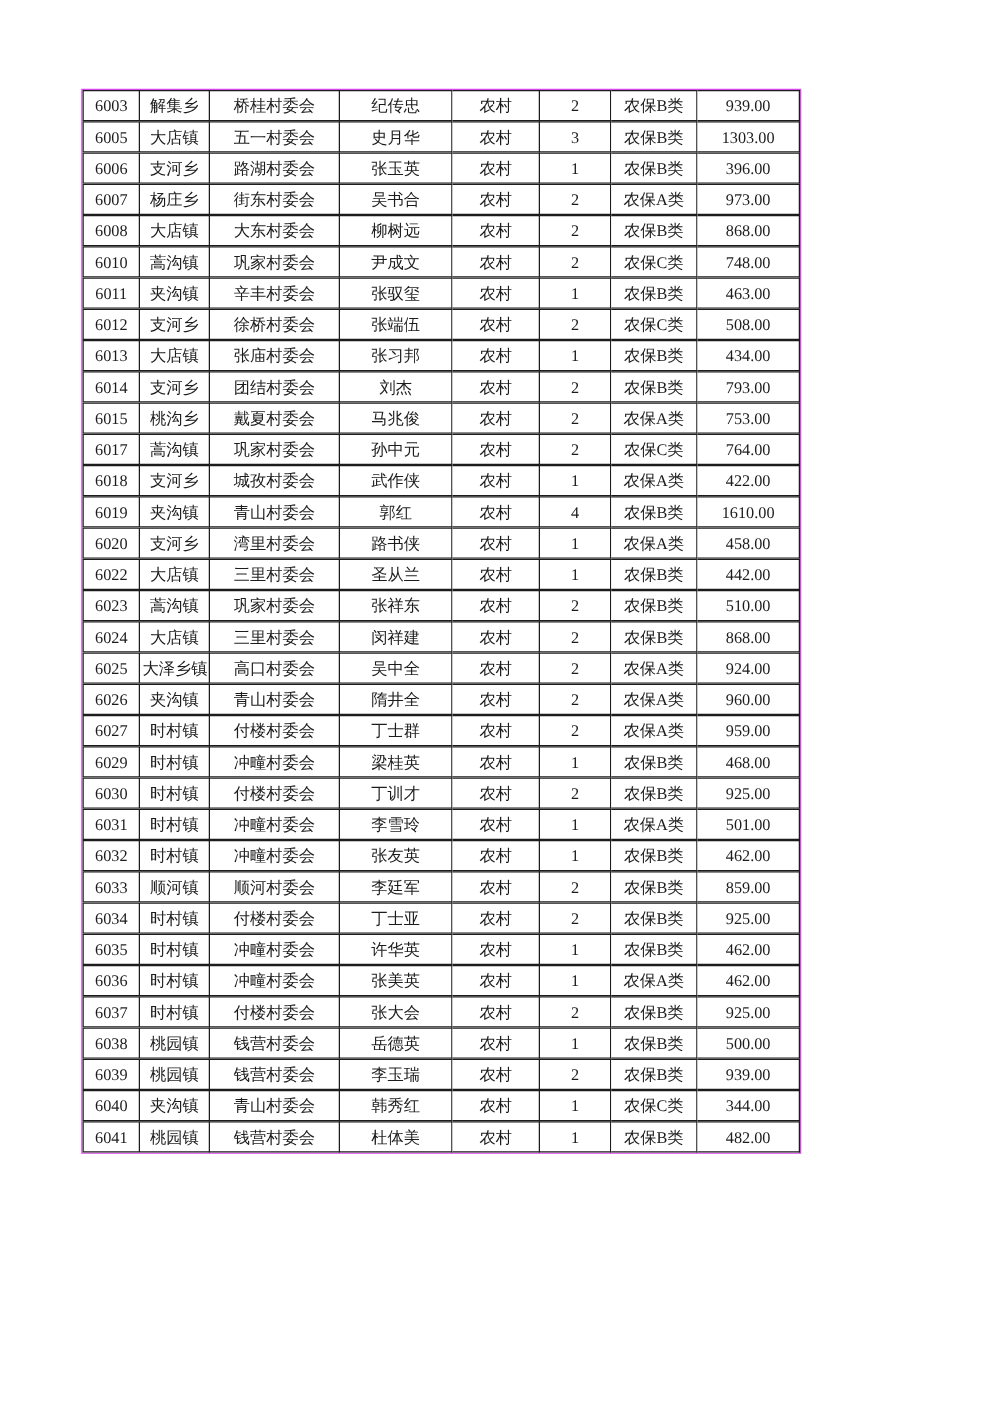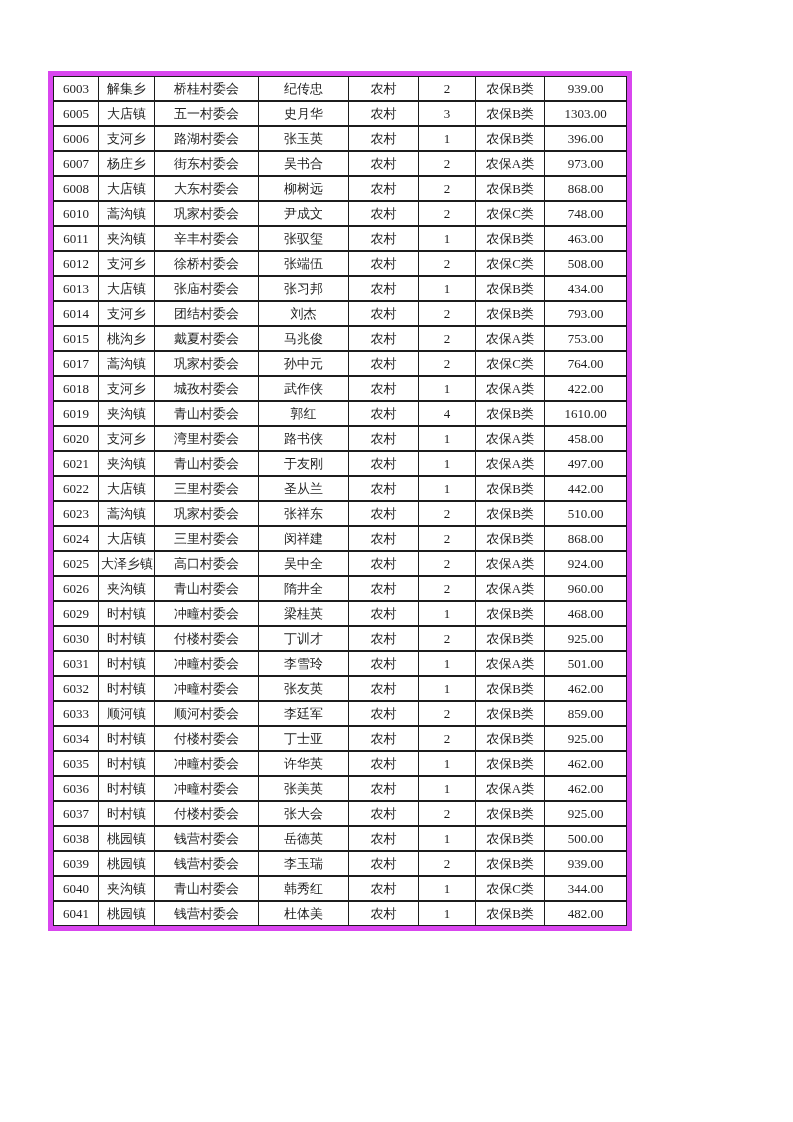--- a/index.html
+++ b/index.html
@@ -17,27 +17,27 @@
   .page {
     position: absolute;
     left: 0; top: 0;
     width: 793px;
     height: 1122px;
     background: #ffffff;
     overflow: hidden;
   }
   table.data-table {
     position: absolute;
-    left: 48px;
+    left: 65px;
     top: 71px;
     width: 574px;
     table-layout: fixed;
     border-collapse: separate;
     border-spacing: 0;
-    border: 5px solid #d946ef;
+    border: 1px solid #d946ef;
   }
   table.data-table td {
     height: 23px;
     padding: 0 2px;
     text-align: center;
     vertical-align: middle;
     font-size: 13px;
     line-height: 23px;
     white-space: nowrap;
     overflow: hidden;
@@ -220,30 +220,20 @@
           <td>6020</td>
           <td>支河乡</td>
           <td>湾里村委会</td>
           <td>路书侠</td>
           <td>农村</td>
           <td>1</td>
           <td>农保A类</td>
           <td>458.00</td>
         </tr>
         <tr>
-          <td>6021</td>
-          <td>夹沟镇</td>
-          <td>青山村委会</td>
-          <td>于友刚</td>
-          <td>农村</td>
-          <td>1</td>
-          <td>农保A类</td>
-          <td>497.00</td>
-        </tr>
-        <tr>
           <td>6022</td>
           <td>大店镇</td>
           <td>三里村委会</td>
           <td>圣从兰</td>
           <td>农村</td>
           <td>1</td>
           <td>农保B类</td>
           <td>442.00</td>
         </tr>
         <tr>
@@ -278,20 +268,30 @@
         </tr>
         <tr>
           <td>6026</td>
           <td>夹沟镇</td>
           <td>青山村委会</td>
           <td>隋井全</td>
           <td>农村</td>
           <td>2</td>
           <td>农保A类</td>
           <td>960.00</td>
+        </tr>
+        <tr>
+          <td>6027</td>
+          <td>时村镇</td>
+          <td>付楼村委会</td>
+          <td>丁士群</td>
+          <td>农村</td>
+          <td>2</td>
+          <td>农保A类</td>
+          <td>959.00</td>
         </tr>
         <tr>
           <td>6029</td>
           <td>时村镇</td>
           <td>冲疃村委会</td>
           <td>梁桂英</td>
           <td>农村</td>
           <td>1</td>
           <td>农保B类</td>
           <td>468.00</td>

